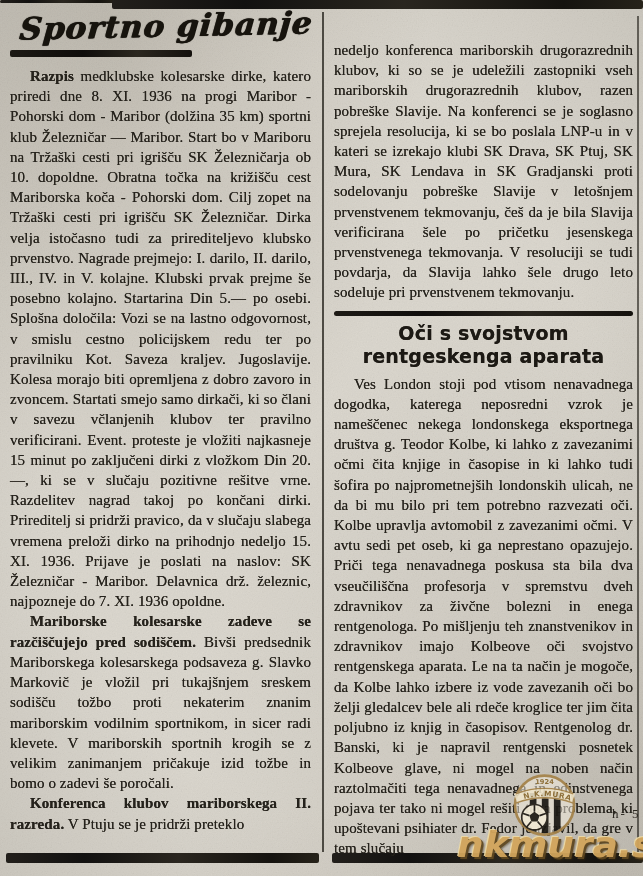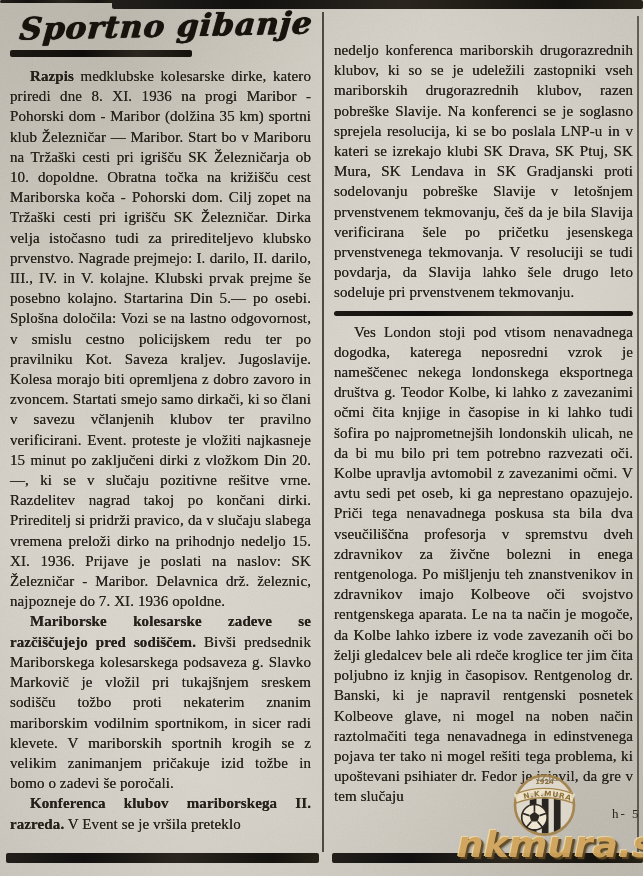--- a/index.html
+++ b/index.html
@@ -78,26 +78,27 @@
 <div class="bar" id="bottom-bar-left"></div>
 <div class="bar" id="bottom-bar-right"></div>
 
 <div class="col" id="col-left">
   <div>
     <span id="masthead-title">Sportno gibanje</span>
     <div id="masthead-underline"></div>
   </div>
   <p class="indent" id="para-razpis"><span class="lead">Razpis</span><span> medklubske kolesarske dirke, katero priredi dne 8. XI. 1936 na progi Maribor - Pohorski dom - Maribor (dolžina 35 km) sportni klub Železničar — Maribor. Start bo v Mariboru na Tržaški cesti pri igrišču SK Železničarja ob 10. dopoldne. Obratna točka na križišču cest Mariborska koča - Pohorski dom. Cilj zopet na Tržaški cesti pri igrišču SK Železničar. Dirka velja istočasno tudi za prirediteljevo klubsko prvenstvo. Nagrade prejmejo: I. darilo, II. darilo, III., IV. in V. kolajne. Klubski prvak prejme še posebno kolajno. Startarina Din 5.— po osebi. Splošna določila: Vozi se na lastno odgovornost, v smislu cestno policijskem redu ter po pravilniku Kot. Saveza kraljev. Jugoslavije. Kolesa morajo biti opremljena z dobro zavoro in zvoncem. Startati smejo samo dirkači, ki so člani v savezu včlanjenih klubov ter pravilno verificirani. Event. proteste je vložiti najkasneje 15 minut po zaključeni dirki z vložkom Din 20.—, ki se v slučaju pozitivne rešitve vrne. Razdelitev nagrad takoj po končani dirki. Prireditelj si pridrži pravico, da v slučaju slabega vremena preloži dirko na prihodnjo nedeljo 15. XI. 1936. Prijave je poslati na naslov: SK Železničar - Maribor. Delavnica drž. železnic, najpozneje do 7. XI. 1936 opoldne.</span></p>
   <p class="indent"><span class="lead">Mariborske kolesarske zadeve se razčiščujejo pred sodiščem.</span><span> Bivši predsednik Mariborskega kolesarskega podsaveza g. Slavko Markovič je vložil pri tukajšnjem sreskem sodišču tožbo proti nekaterim znanim mariborskim vodilnim sportnikom, in sicer radi klevete. V mariborskih sportnih krogih se z velikim zanimanjem pričakuje izid tožbe in bomo o zadevi še poročali.</span></p>
-  <p class="indent"><span class="lead">Konferenca klubov mariborskega II. razreda.</span><span> V Event se je vršila preteklo</span></p>
+  <p class="indent"><span class="lead">Konferenca klubov mariborskega II. razreda.</span><span> V Ptuju se je pridrži preteklo</span></p>
 </div>
 
 <div class="col" id="col-right">
   <p>nedeljo konferenca mariborskih drugorazrednih klubov, ki so se je udeležili zastopniki vseh mariborskih drugorazrednih klubov, razen pobreške Slavije. Na konferenci se je soglasno sprejela resolucija, ki se bo poslala LNP-u in v kateri se izrekajo klubi SK Drava, SK Ptuj, SK Mura, SK Lendava in SK Gradjanski proti sodelovanju pobreške Slavije v letošnjem prvenstvenem tekmovanju, češ da je bila Slavija verificirana šele po pričetku jesenskega prvenstvenega tekmovanja. V resoluciji se tudi povdarja, da Slavija lahko šele drugo leto sodeluje pri prvenstvenem tekmovanju.</p>
   <div id="section-rule"></div>
+  <h2 id="headline">Oči s svojstvom rentgeskenga aparata</h2>
   <p class="indent" id="article-body">Ves London stoji pod vtisom nenavadnega dogodka, katerega neposredni vzrok je nameščenec nekega londonskega eksportnega društva g. Teodor Kolbe, ki lahko z zavezanimi očmi čita knjige in časopise in ki lahko tudi šofira po najprometnejših londonskih ulicah, ne da bi mu bilo pri tem potrebno razvezati oči. Kolbe upravlja avtomobil z zavezanimi očmi. V avtu sedi pet oseb, ki ga neprestano opazujejo. Priči tega nenavadnega poskusa sta bila dva vseučiliščna profesorja v spremstvu dveh zdravnikov za živčne bolezni in enega rentgenologa. Po mišljenju teh znanstvenikov in zdravnikov imajo Kolbeove oči svojstvo rentgenskega aparata. Le na ta način je mogoče, da Kolbe lahko izbere iz vode zavezanih oči bo želji gledalcev bele ali rdeče kroglice ter jim čita poljubno iz knjig in časopisov. Rentgenolog dr. Banski, ki je napravil rentgenski posnetek Kolbeove glave, ni mogel na noben način raztolmačiti tega nenavadnega in edinstvenega pojava ter tako ni mogel rešiti tega problema, ki upoštevani psihiater dr. Fedor je izjavil, da gre v tem slučaju</p>
 </div>
 
 <span id="edge-fragment">h- 5</span>
 
 <svg id="crest" viewBox="0 0 100 100" xmlns="http://www.w3.org/2000/svg">
   <defs>
       <clipPath id="cclip">
         <circle cx="50" cy="48" r="42"></circle>
       </clipPath>

